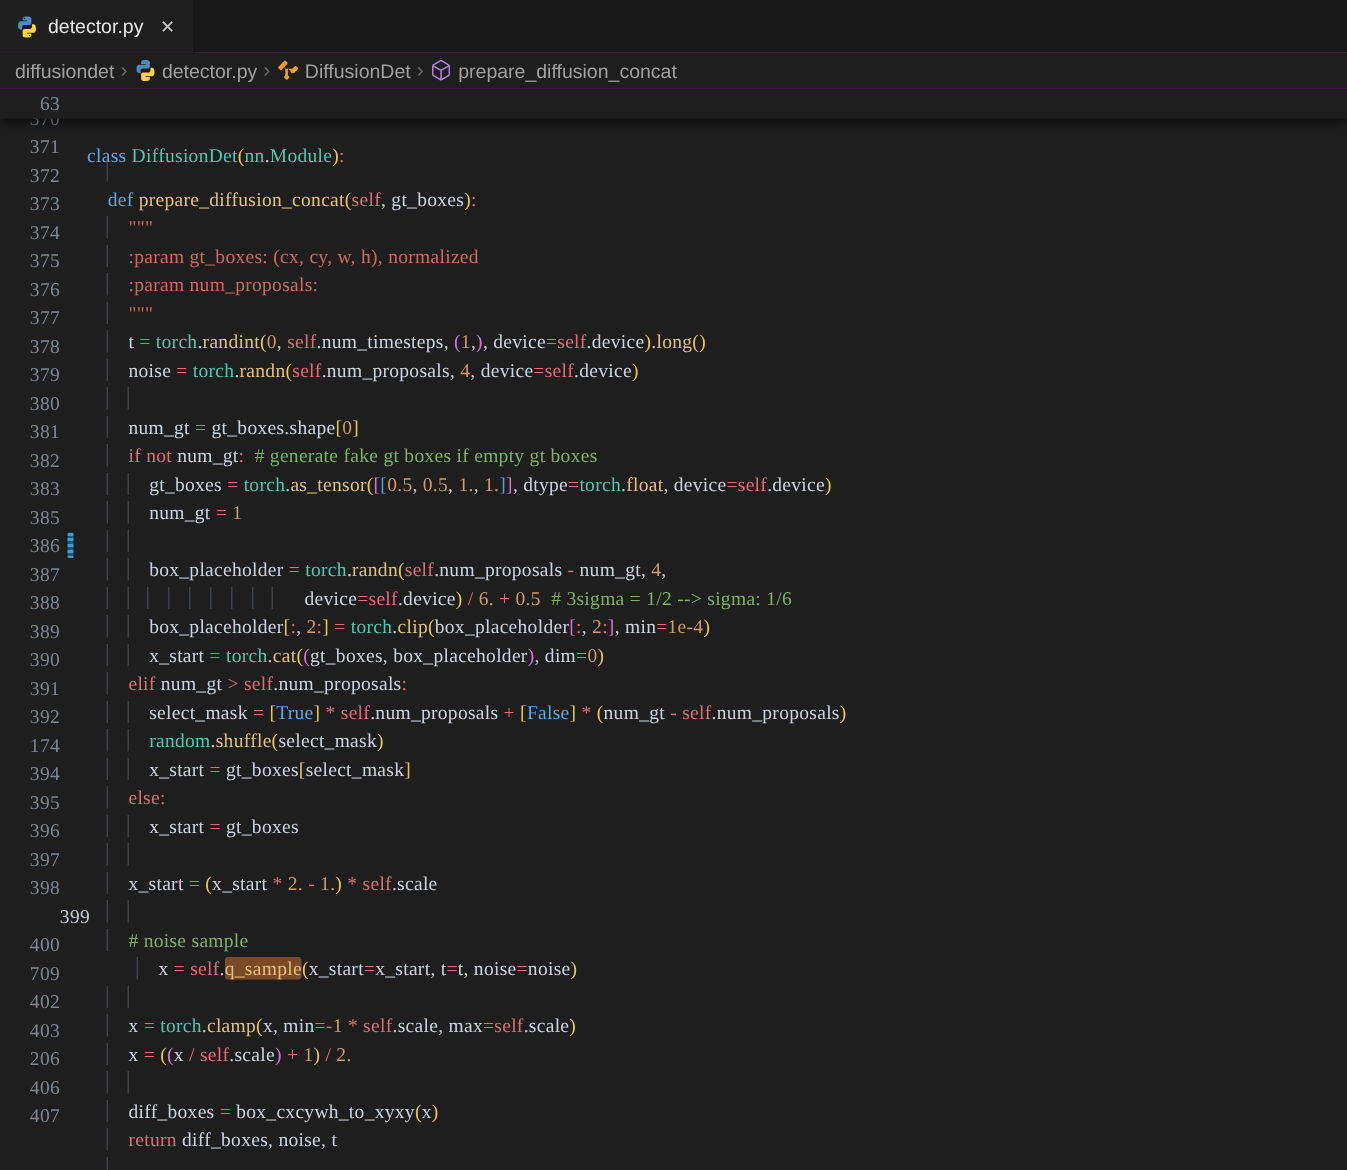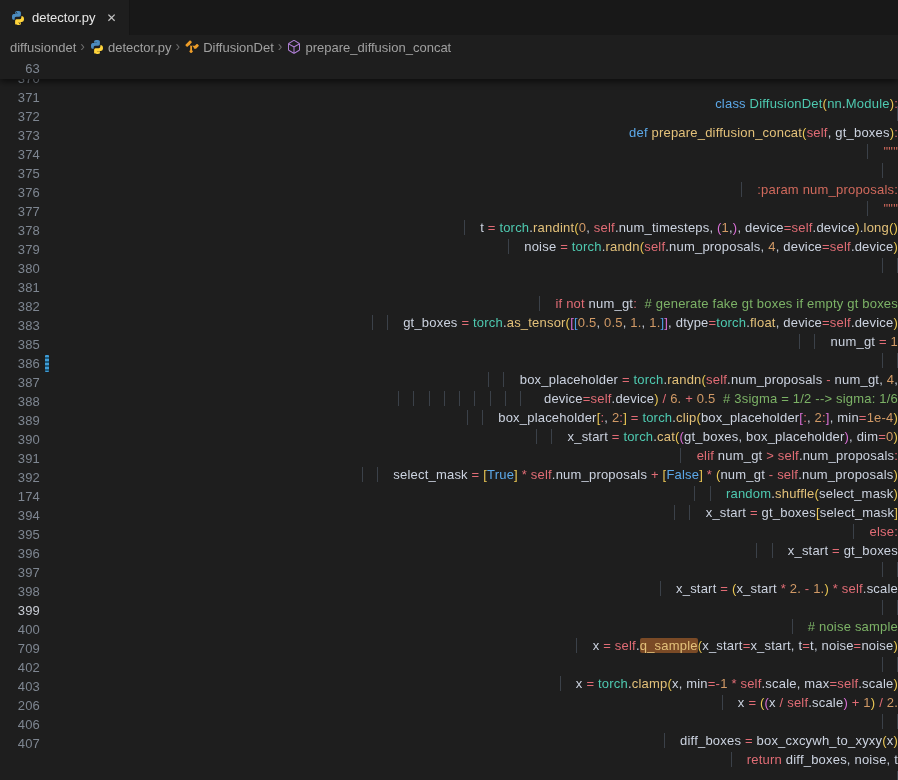--- a/index.html
+++ b/index.html
@@ -15,23 +15,23 @@
   
   .breadcrumbs{position:absolute;top:35px;left:0;right:0;height:24px;background:#1e1e1e;
                display:flex;align-items:center;padding-left:10px;font-size:13px;color:#a0a0a0;}
   .bc-item{display:flex;align-items:center;cursor:pointer;}
   .bc-icon{width:16px;height:16px;margin-right:3px;}
   .bc-sep{color:#6d6d6d;margin:0 4px;font-size:14px;line-height:14px;transform:translateY(-1px);}
   
   .editor{position:absolute;top:59px;left:0;right:0;bottom:0;overflow:hidden;background:#1e1e1e;}
   .lines{margin-top:10px;}
   .line{display:flex;height:19px;line-height:19px;position:relative;
-        font-family:Liberation Sans, sans-serif;font-size:13px;letter-spacing:.2px;justify-content:space-between;}
+        font-family:Liberation Serif, serif;font-size:13px;letter-spacing:.2px;}
   .num{flex:0 0 40px;width:40px;text-align:right;color:#7e8691;}
-  .num.active{color:#c8ccd4;}
+  .num.active{color:#c8ccd4;padding-left:20px;}
   .gitbar{position:absolute;left:45px;top:1px;bottom:1px;width:4px;border-radius:1px;
           background:repeating-linear-gradient(180deg,#3f9cd6 0 2px,#1b5a7e 2px 4px);}
   .txt{white-space:pre;padding-left:18px;margin-top:35px;}
   .ig{box-shadow:inset -1px 0 0 #3b4149;}
   
   .sticky{position:absolute;top:0;left:0;right:0;height:20px;background:#1e1e1e;z-index:3;
           box-shadow:0 3px 6px rgba(0,0,0,.55);}
   .sticky .line{height:20px;line-height:20px;}
   
   .t-kw{color:#e06c75;}                
@@ -109,21 +109,21 @@
         <div class="line">
           <span class="num">371</span>
           <span class="txt">    <span class="t-df">def</span><span class="t-p"> </span><span class="t-fn">prepare_diffusion_concat</span><span class="t-b1">(</span><span class="t-kw">self</span><span class="t-p">, </span><span class="t-v">gt_boxes</span><span class="t-b1">)</span><span class="t-kw">:</span></span>
         </div>
         <div class="line">
           <span class="num">372</span>
           <span class="txt"><span class="ig">    </span>    <span class="t-st">"""</span></span>
         </div>
         <div class="line">
           <span class="num">373</span>
-          <span class="txt"><span class="ig">    </span>    </span>
+          <span class="txt"><span class="ig">    </span>    <span class="t-st">:param gt_boxes: (cx, cy, w, h), normalized</span></span>
         </div>
         <div class="line">
           <span class="num">374</span>
           <span class="txt"><span class="ig">    </span>    <span class="t-st">:param num_proposals:</span></span>
         </div>
         <div class="line">
           <span class="num">375</span>
           <span class="txt"><span class="ig">    </span>    <span class="t-st">"""</span></span>
         </div>
         <div class="line">
@@ -133,20 +133,21 @@
         <div class="line">
           <span class="num">377</span>
           <span class="txt"><span class="ig">    </span>    <span class="t-v">noise</span><span class="t-p"> </span><span class="t-kw">=</span><span class="t-p"> </span><span class="t-cl">torch</span><span class="t-p">.</span><span class="t-fn">randn</span><span class="t-b1">(</span><span class="t-kw">self</span><span class="t-p">.</span><span class="t-v">num_proposals</span><span class="t-p">, </span><span class="t-nu">4</span><span class="t-p">, </span><span class="t-v">device</span><span class="t-kw">=</span><span class="t-kw">self</span><span class="t-p">.</span><span class="t-v">device</span><span class="t-b1">)</span></span>
         </div>
         <div class="line">
           <span class="num">378</span>
           <span class="txt"><span class="ig">    </span><span class="ig">    </span></span>
         </div>
         <div class="line">
           <span class="num">379</span>
+          <span class="txt"><span class="ig">    </span>    <span class="t-v">num_gt</span><span class="t-p"> </span><span class="t-kw">=</span><span class="t-p"> </span><span class="t-v">gt_boxes</span><span class="t-p">.</span><span class="t-v">shape</span><span class="t-b1">[</span><span class="t-nu">0</span><span class="t-b1">]</span></span>
         </div>
         <div class="line">
           <span class="num">380</span>
           <span class="txt"><span class="ig">    </span>    <span class="t-kw">if</span><span class="t-p"> </span><span class="t-kw">not</span><span class="t-p"> </span><span class="t-v">num_gt</span><span class="t-kw">:</span><span class="t-p">  </span><span class="t-cm"># generate fake gt boxes if empty gt boxes</span></span>
         </div>
         <div class="line">
           <span class="num">381</span>
           <span class="txt"><span class="ig">    </span><span class="ig">    </span>    <span class="t-v">gt_boxes</span><span class="t-p"> </span><span class="t-kw">=</span><span class="t-p"> </span><span class="t-cl">torch</span><span class="t-p">.</span><span class="t-fn">as_tensor</span><span class="t-b1">(</span><span class="t-b2">[</span><span class="t-b3">[</span><span class="t-nu">0.5</span><span class="t-p">, </span><span class="t-nu">0.5</span><span class="t-p">, </span><span class="t-nu">1.</span><span class="t-p">, </span><span class="t-nu">1.</span><span class="t-b3">]</span><span class="t-b2">]</span><span class="t-p">, </span><span class="t-v">dtype</span><span class="t-kw">=</span><span class="t-cl">torch</span><span class="t-p">.</span><span class="t-fn">float</span><span class="t-p">, </span><span class="t-v">device</span><span class="t-kw">=</span><span class="t-kw">self</span><span class="t-p">.</span><span class="t-v">device</span><span class="t-b1">)</span></span>
         </div>
         <div class="line">

